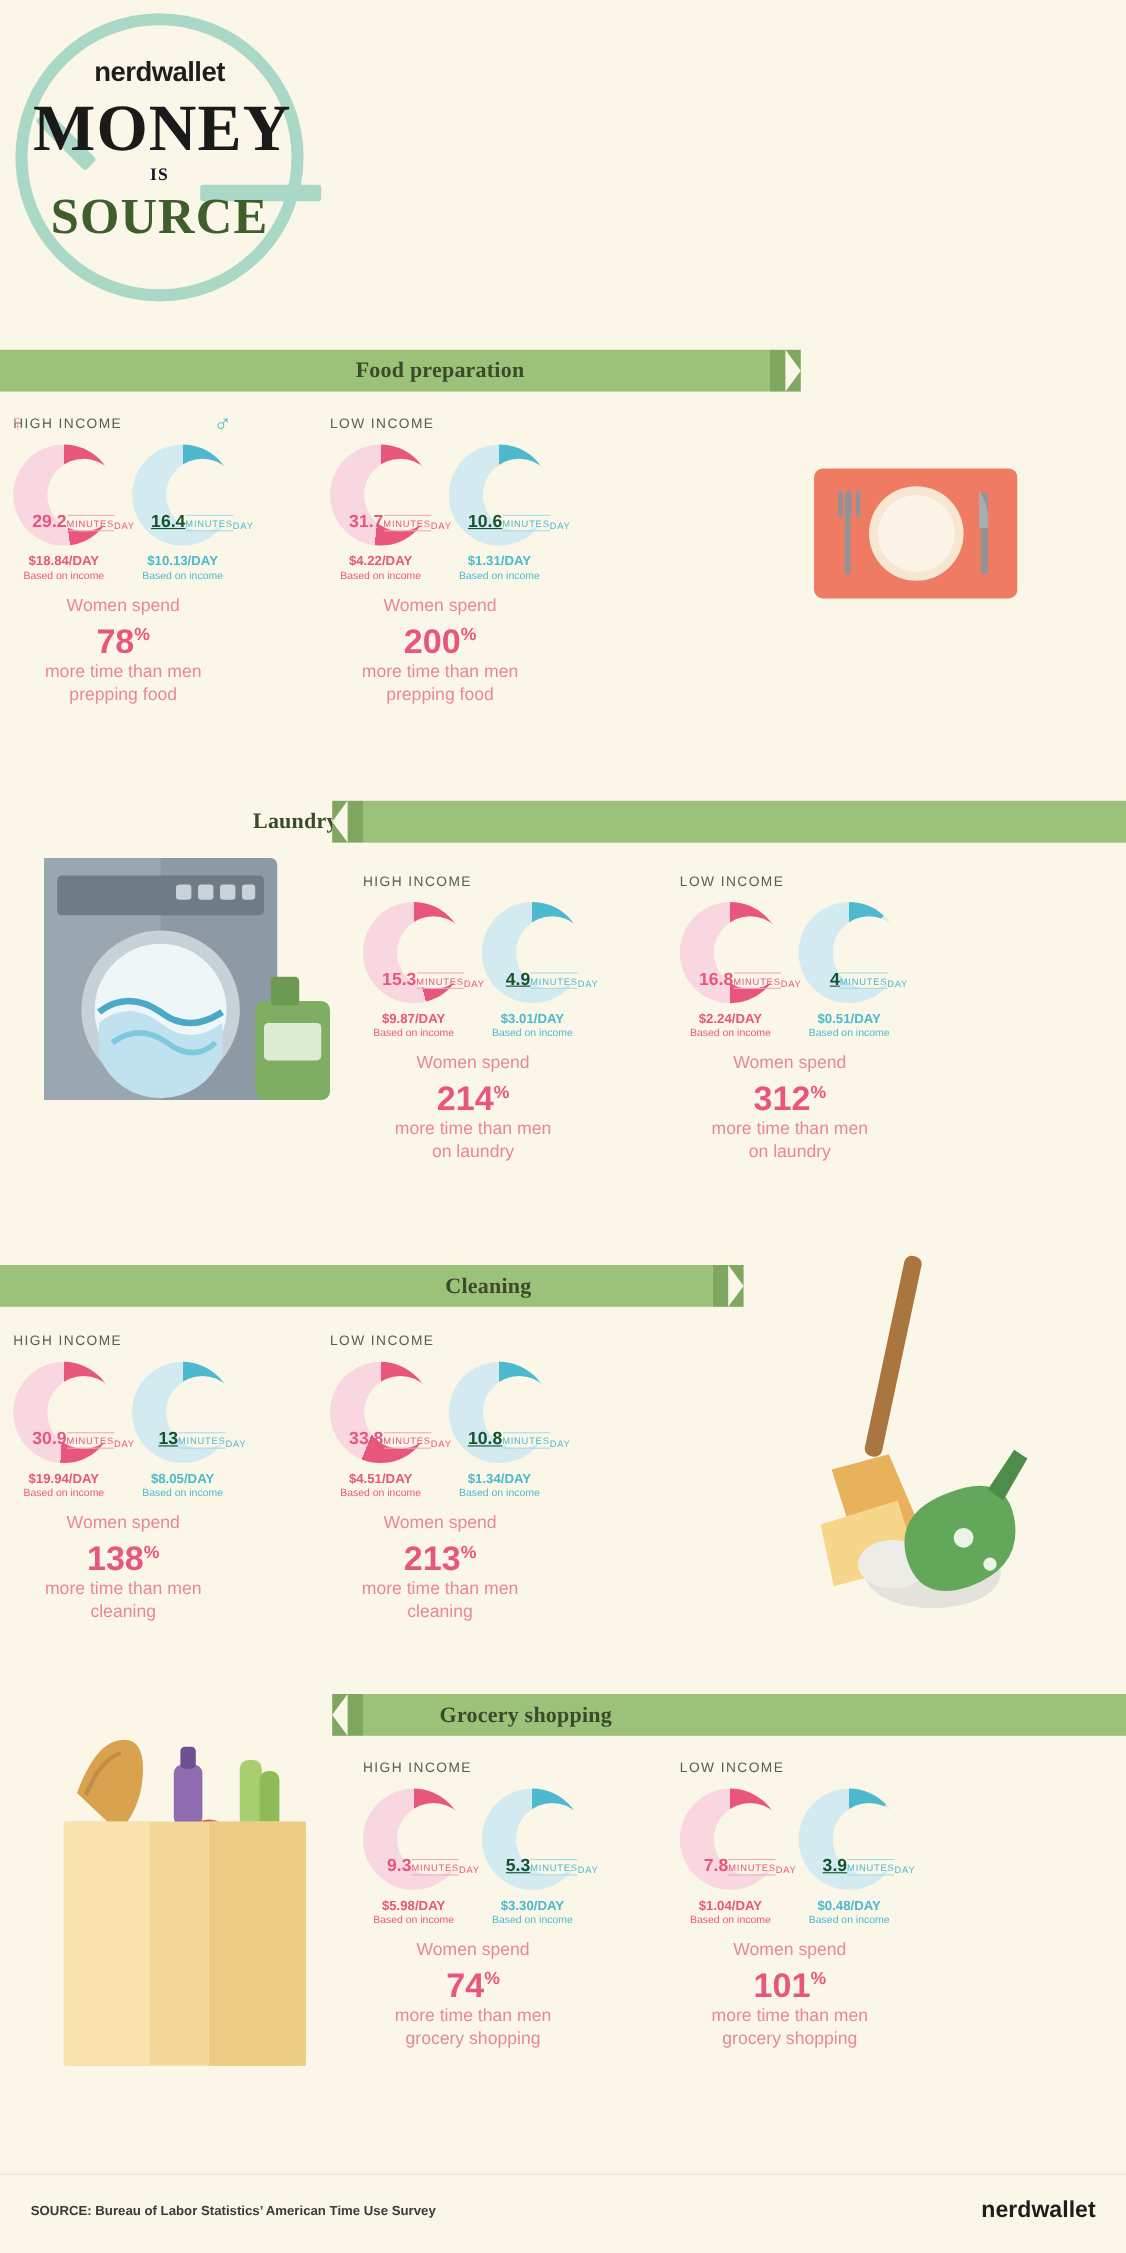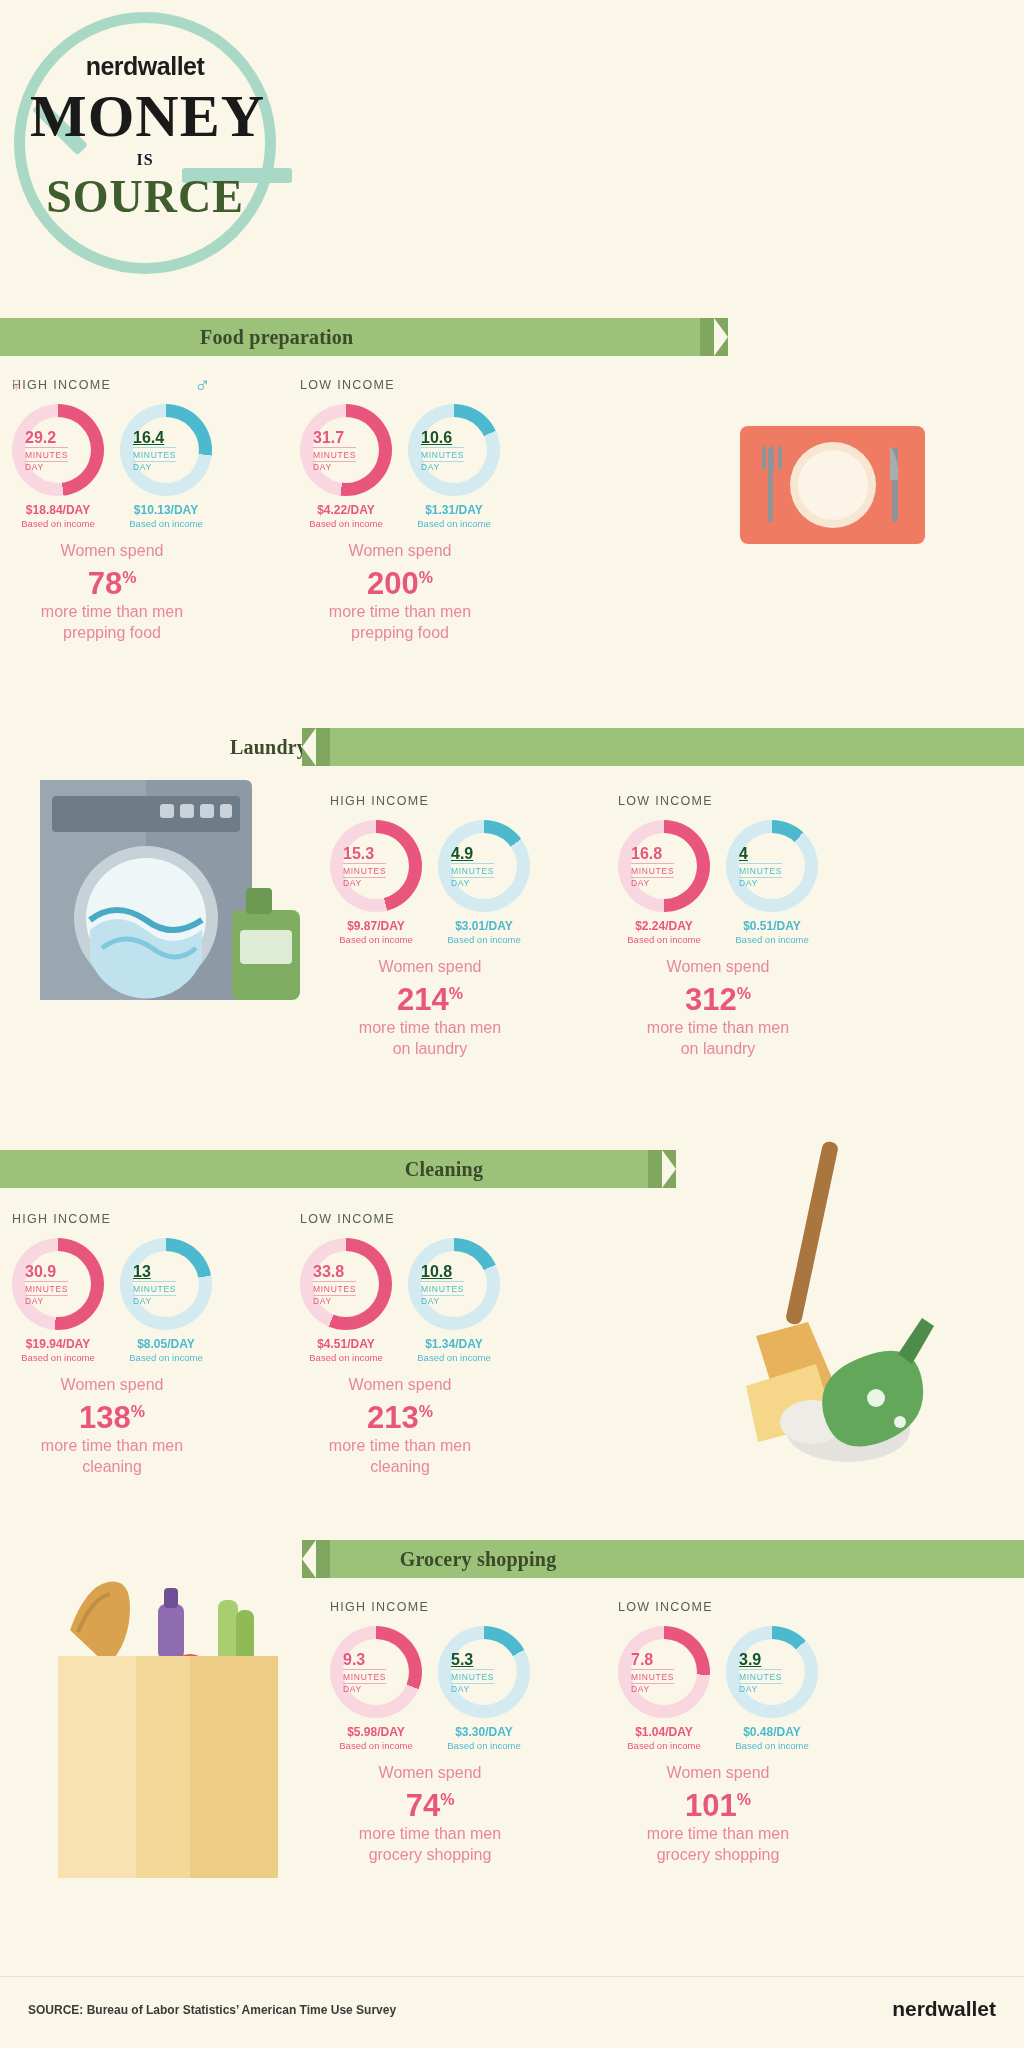--- a/index.html
+++ b/index.html
@@ -66,23 +66,23 @@
   
   .group { position: absolute; }
   .group-title {
     text-align: left; font-size: 12.5px; letter-spacing: 1.3px;
     color: #55604f; font-weight: normal;
   }
   .pair { display: flex; gap: 16px; margin-top: 12px; justify-content: center; }
   .donut-col { width: 92px; text-align: center; position: relative; }
   .donut { width: 92px; height: 92px; border-radius: 50%; position: relative; }
   .donut-inner {
-    position: absolute; left: 13px; top: 13px; width: 66px; height: 66px;
+    position: absolute; left: 31px; top: 13px; width: 66px; height: 66px;
     border-radius: 50%; background: #fbf7e8;
-    display: flex; flex-direction: column; align-items: flex-start; justify-content: center;
+    display: flex; flex-direction: row; align-items: flex-end; justify-content: center;
   }
   .d-num { font-size: 16px; font-weight: bold; line-height: 17px; }
   .d-min {
     font-size: 8.5px; letter-spacing: 0.7px; line-height: 12px;
     padding-top: 1px; margin-top: 1px;
   }
   .d-day { font-size: 8.5px; letter-spacing: 0.7px; line-height: 10px; }
   .pink .d-num { color: #e8567e; }
   .pink .d-min { color: #e8567e; border-top: 1px solid #f0a9bf; border-bottom: 1px solid #f0a9bf; }
   .pink .d-day { color: #e8567e; }
@@ -128,21 +128,21 @@
   <div class="logo-text">
     <div class="logo-brand">nerdwallet</div>
     <div class="logo-time">MONEY</div>
     <div class="logo-is">IS</div>
     <div class="logo-money">SOURCE</div>
   </div>
 </div>
 
 <div id="sections">
   <div class="banner" style="left:0px;top:318px;width:700px;">
-    <span class="banner-title" style="position:absolute;left:200px;width:400px;">Food preparation</span>
+    <span class="banner-title" style="position:absolute;left:200px;width:400px;text-align:center;">Food preparation</span>
   </div>
     <div class="ribbon-tail" style="left:700px;top:318px;"></div>
       <div class="ribbon-notch" style="left:714px;top:318px;border-left:14px solid #fbf7e8;"></div>
     <div class="group" style="left:12px;top:378px;">
 
   <div class="group-inner" style="width:200px;position:relative;">
     <div class="gender-icon g-female" style="left:-4px;top:-6px;">♀</div>
         <div class="gender-icon g-male" style="left:182px;top:-6px;">♂</div>
     <div class="group-title">HIGH INCOME</div>
     <div class="pair">

